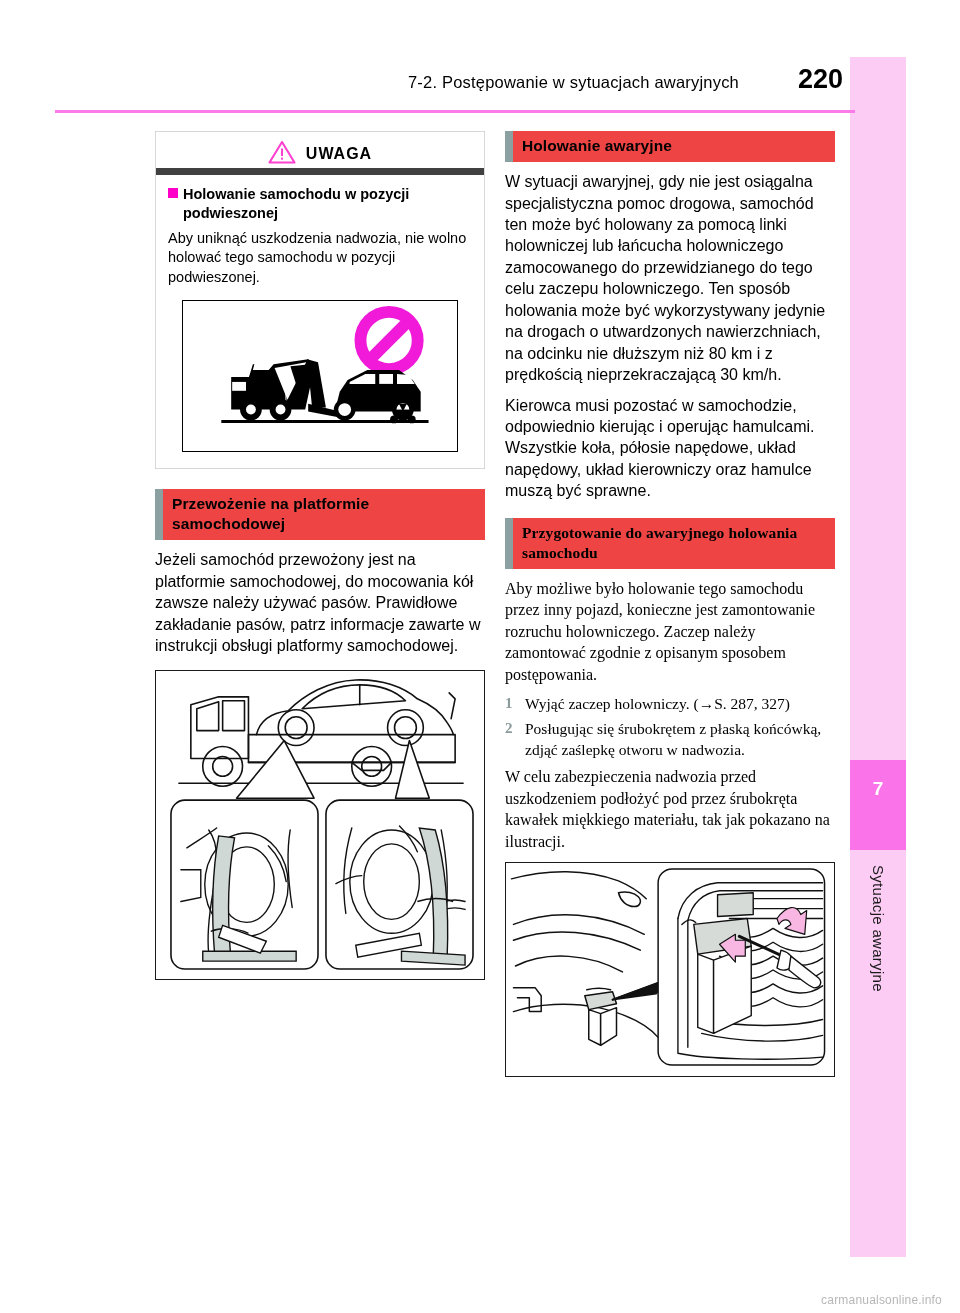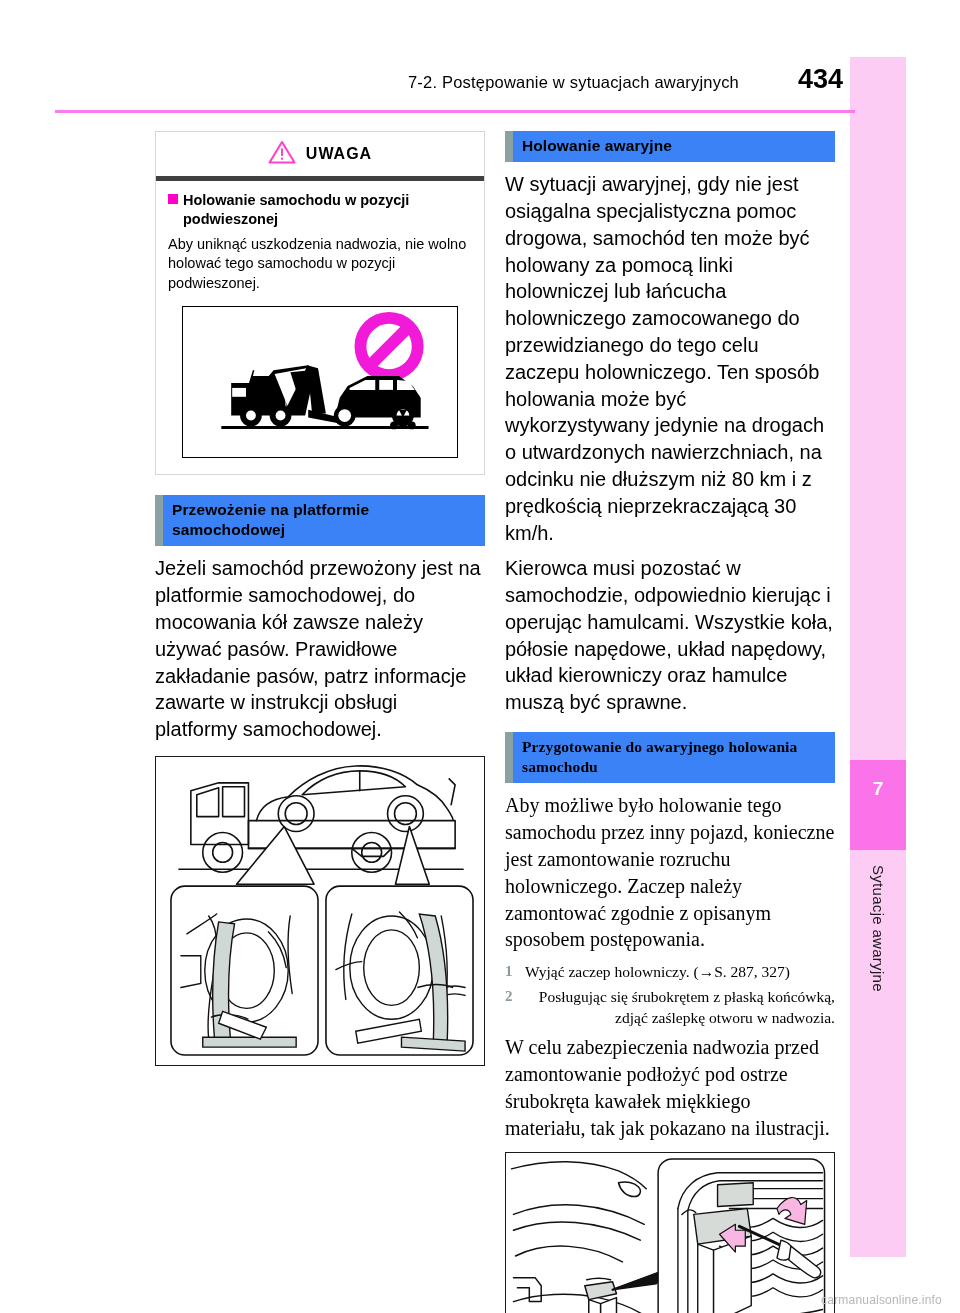--- a/index.html
+++ b/index.html
@@ -55,22 +55,22 @@
   }
 
   
   .col { position:absolute; top:131px; width:330px; }
   #col-left  { left:155px; }
   #col-right { left:505px; }
 
   
   .warn-box { border:1px solid #d7d7d7; background:#fff; }
   .warn-head {
-    border-bottom:5px solid #404040;
-    padding:8px 0 8px 0;
+    border-bottom:7px solid #404040;
+    padding:8px 0 0 0;
     display:flex; align-items:center; justify-content:center;
   }
   .warn-head .tri { margin-right:10px; }
   .warn-head .t {
     font-size:16px; font-weight:bold; letter-spacing:1px;
   }
   .warn-body { padding:10px 12px 12px 12px; }
   .warn-sub {
     font-size:14.5px; font-weight:bold; line-height:1.33;
     text-indent:-15px; padding-left:15px; margin:0 0 5px 0;
@@ -82,39 +82,39 @@
   .warn-p {
     font-size:14.5px; line-height:1.37; margin:0;
   }
 
   
   .fig { border:1px solid #000; background:#fff; }
   .fig.plain { border:1px solid #1a1a1a; }
 
   
   .sec-head {
-    background:#3b82f6; display:flex; align-items:stretch;
+    background:#ef4444; display:flex; align-items:stretch;
     margin-bottom:9px;
   }
   .sec-head .bar { width:8px; background:#8ba0a0; flex:0 0 8px; }
   .sec-head .txt {
     padding:5px 8px 6px 9px; font-size:15.5px; font-weight:bold;
     line-height:1.3; letter-spacing:0.1px;
   }
 
   
-  .p { font-size:20px; line-height:1.34; margin:0 0 9px 0; }
+  .p { font-size:16px; line-height:1.34; margin:0 0 9px 0; }
 
   
   .step { display:flex; margin:0 0 4px 0; }
   .step .n {
     flex:0 0 20px; color:#8b9a9a; font-weight:bold; font-size:15px;
     text-align:left; padding-top:1px;
   }
-  .step .s { font-size:15.5px; line-height:1.34;text-align:right; }
+  .step .s { font-size:15.5px; line-height:1.34; }
 
   
   #watermark {
     position:absolute; right:18px; bottom:6px;
     font-size:12px; color:#b7b7b7; letter-spacing:0.2px;
   }
 </style>
 </head>
 <body>
 
@@ -122,21 +122,21 @@
   <div class="tab-light"></div>
   <div class="tab-strong"></div>
   <div class="tab-num">7</div>
   <div class="tab-label">
     <span>Sytuacje awaryjne</span>
   </div>
 </div>
 
 <div id="header">
   <div class="hdr-title">7-2. Postępowanie w sytuacjach awaryjnych</div>
-  <div class="hdr-page">434</div>
+  <div class="hdr-page">220</div>
 </div>
 <div id="rule"></div>
 
 <div class="col" id="col-left">
 
   <div class="warn-box">
     <div class="warn-head">
       <span class="tri">
         <svg width="28" height="24" viewBox="0 0 28 24" aria-hidden="true">
           <polygon points="14,2 26.5,22.5 1.5,22.5" fill="none" stroke="#ff40d0" stroke-width="2.1" stroke-linejoin="round"></polygon>
@@ -296,21 +296,21 @@
 
     <div class="step">
       <div class="n">1</div>
       <div class="s">Wyjąć zaczep holowniczy. (→S. 287, 327)</div>
     </div>
     <div class="step">
       <div class="n">2</div>
       <div class="s">Posługując się śrubokrętem z płaską końcówką, zdjąć zaślepkę otworu w nadwozia.</div>
     </div>
 
-    <p class="p" style="margin-top:6px;">W celu zabezpieczenia nadwozia przed zamontowanie podłożyć pod ostrze śrubokręta kawałek miękkiego materiału, tak jak pokazano na ilustracji.</p>
+    <p class="p" style="margin-top:6px;">W celu zabezpieczenia nadwozia przed uszkodzeniem podłożyć pod przez śrubokręta kawałek miękkiego materiału, tak jak pokazano na ilustracji.</p>
 
     <div class="fig plain" style="margin-top:10px; height:215px;">
       <svg width="100%" height="100%" viewBox="0 0 328 215" preserveAspectRatio="xMidYMid meet" aria-hidden="true">
         <g fill="none" stroke="#111" stroke-width="1.5" stroke-linecap="round" stroke-linejoin="round">
 
           <path d="M4 16 C40 6 80 6 112 18 C126 24 134 30 140 36"></path>
           <path d="M112 30 C120 28 128 30 132 34 C136 38 134 44 128 44 C120 44 114 38 112 30 Z"></path>
           <path d="M6 62 C46 46 96 50 138 72"></path>
           <path d="M6 78 C44 64 92 68 134 88"></path>
           <path d="M8 104 C40 88 84 92 116 110"></path>

